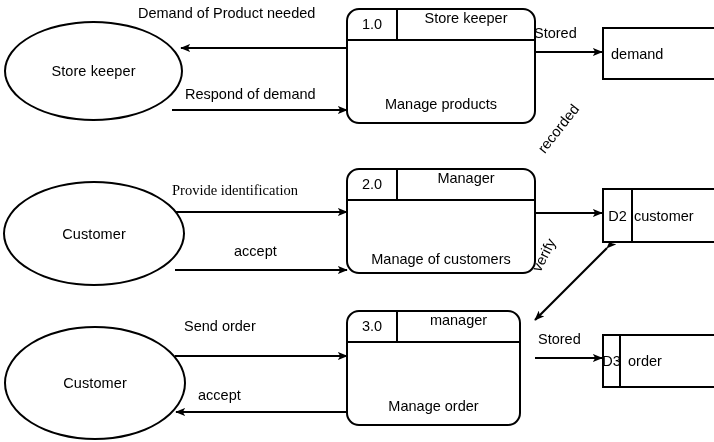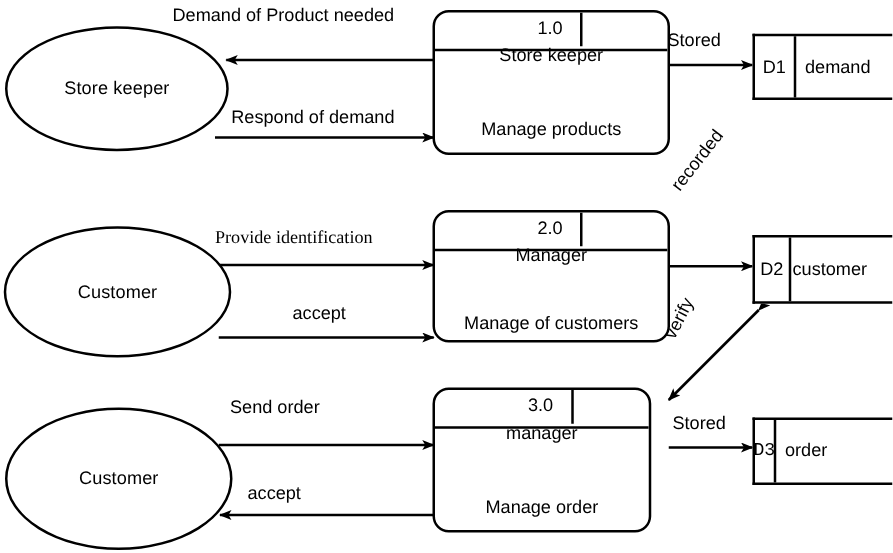--- a/index.html
+++ b/index.html
@@ -52,24 +52,22 @@
     box-sizing: border-box;
     overflow: hidden;
   }
   .proc-header {
     position: absolute;
     left: 0;
     top: 0;
     right: 0;
     height: 31px;
     display: flex;
-    align-items: center;
     border-bottom: 2.4px solid #000;
     box-sizing: border-box;
-    flex-direction: column;
   }
   .proc-num {
     width: 50px;
     text-align: center;
     font-size: 14.5px;
     border-right: 2.2px solid #000;
     box-sizing: border-box;
     line-height: 27px;
     height: 100%;
     display: flex;
@@ -214,31 +212,30 @@
     <div class="proc-header">
       <div class="proc-num">3.0</div>
       <div class="proc-owner">manager</div>
     </div>
     <div class="proc-body">
       <span class="proc-body-label">Manage  order</span>
     </div>
   </div>
 
   <div class="datastore" style="left:602px; top:27px; width:118px; height:53px;">
-    <div class="ds-id" style="width:33px;">D1</div>
     <div class="ds-name">demand</div>
   </div>
 
   <div class="datastore" style="left:602px; top:188px; width:118px; height:55px;">
     <div class="ds-id" style="width:29px;">D2</div>
     <div class="ds-name" style="padding-left:1px;">customer</div>
   </div>
 
   <div class="datastore" style="left:602px; top:334px; width:118px; height:54px;">
-    <div class="ds-id" style="width:17px;font-family:Liberation Mono, monospace;">D3</div>
+    <div class="ds-id" style="width:17px;">D3</div>
     <div class="ds-name">order</div>
   </div>
 
   <div class="flow-label" style="left:138px; top:5px;">Demand of Product needed</div>
 
   <div class="flow-label" style="left:185px; top:86px;">Respond of demand</div>
 
   <div class="flow-label" style="left:534px; top:25px;">Stored</div>
 
   <div class="flow-label" style="left:172px; top:182px;font-family:Liberation Serif, serif;">Provide identification</div>

